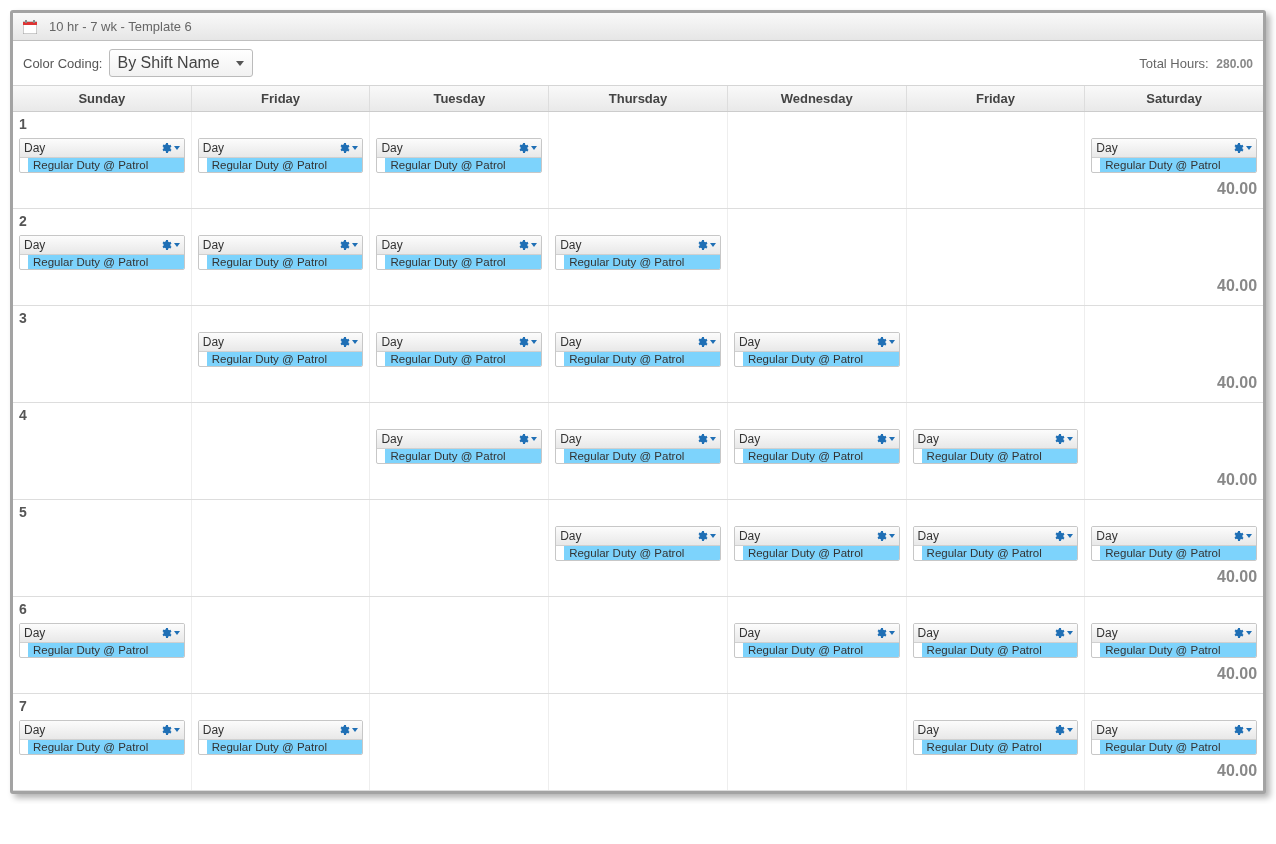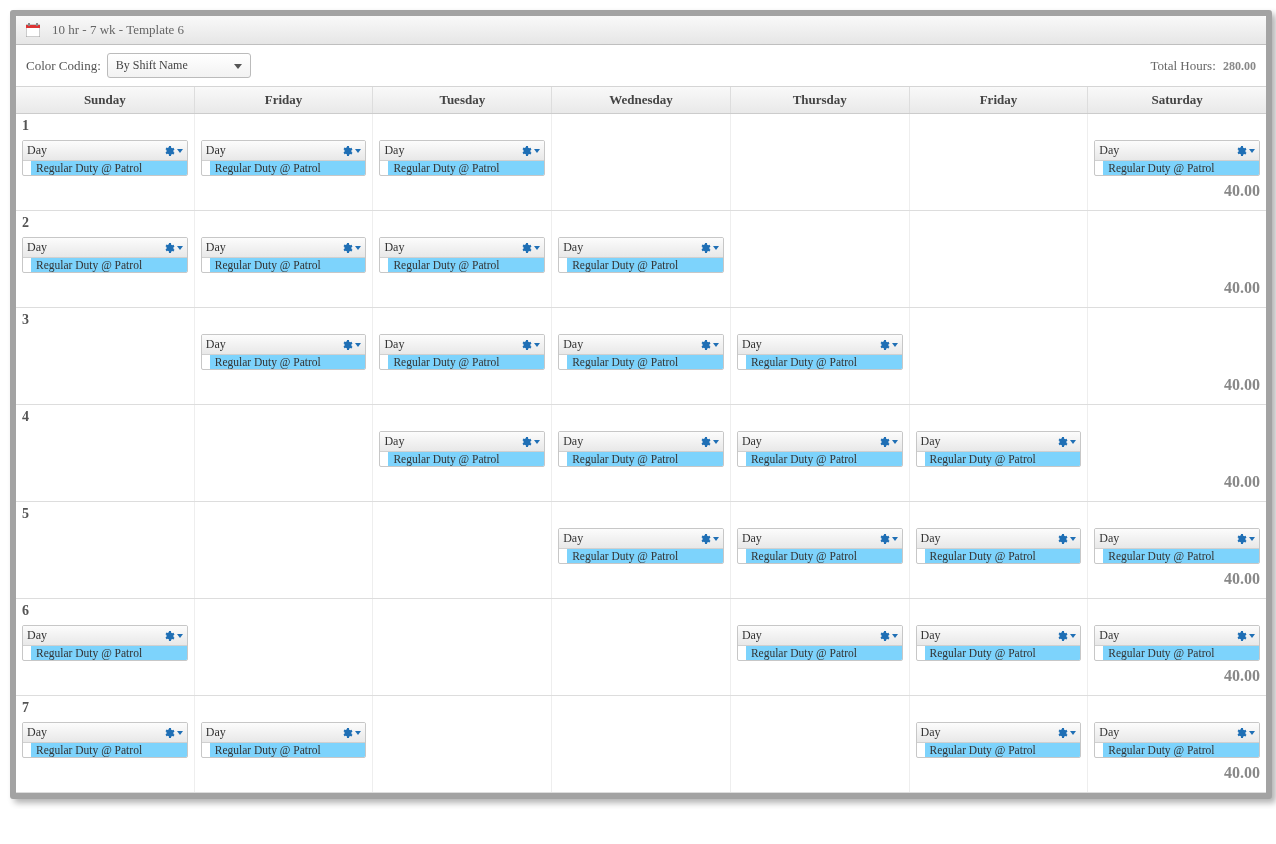--- a/index.html
+++ b/index.html
@@ -5,25 +5,24 @@
   body {
     margin: 0;
     padding: 10px;
     font-family: Arial, Helvetica, sans-serif;
     font-size: 13px;
     color: #222;
     background: #fff;
   }
   .panel {
     width: 1250px;
-    border: 6px solid #a3a3a3;
+    border: 3px solid #a3a3a3;
     border-radius: 3px;
     box-shadow: 4px 4px 6px rgba(0,0,0,0.3);
     background: #fff;
-    font-family: Liberation Serif, serif;
   }
   .panel-header {
     background: linear-gradient(#f9f9f9, #e6e6e6);
     border-bottom: 1px solid #bfbfbf;
     border-radius: 3px 3px 0 0;
     padding: 6px 10px;
     display: flex;
     align-items: center;
   }
   .cal-icon {
@@ -44,21 +43,21 @@
   }
   .toolbar-label {
     color: #555;
     margin-right: 6px;
   }
   .dropdown {
     border: 1px solid #bbb;
     border-radius: 3px;
     background: linear-gradient(#fff,#f2f2f2);
     padding: 4px 24px 4px 8px;
-    font-size: 12px;
+    font-size: 16px;
     color: #444;
     position: relative;
     min-width: 110px;
   }
   .dropdown::after{
     content:"";
     position:absolute;
     right:8px;
     top:50%;
     margin-top:-2px;
@@ -188,22 +187,22 @@
       <span>Total Hours:</span>
       <span class="total-num">280.00</span>
     </div>
   </div>
 
   <div class="grid">
     <div class="head-row" id="head-row">
         <div class="head-cell">Sunday</div>
         <div class="head-cell">Friday</div>
         <div class="head-cell">Tuesday</div>
+        <div class="head-cell">Thursday</div>
         <div class="head-cell">Wednesday</div>
-        <div class="head-cell">Thursday</div>
         <div class="head-cell">Friday</div>
         <div class="head-cell">Saturday</div>
       </div>
     <div id="weeks">
         <div class="week-row">
           <div class="day-cell">
             <div class="week-num">1</div>
             <div class="shift">
               <div class="shift-head">
                 <span>Day</span>

